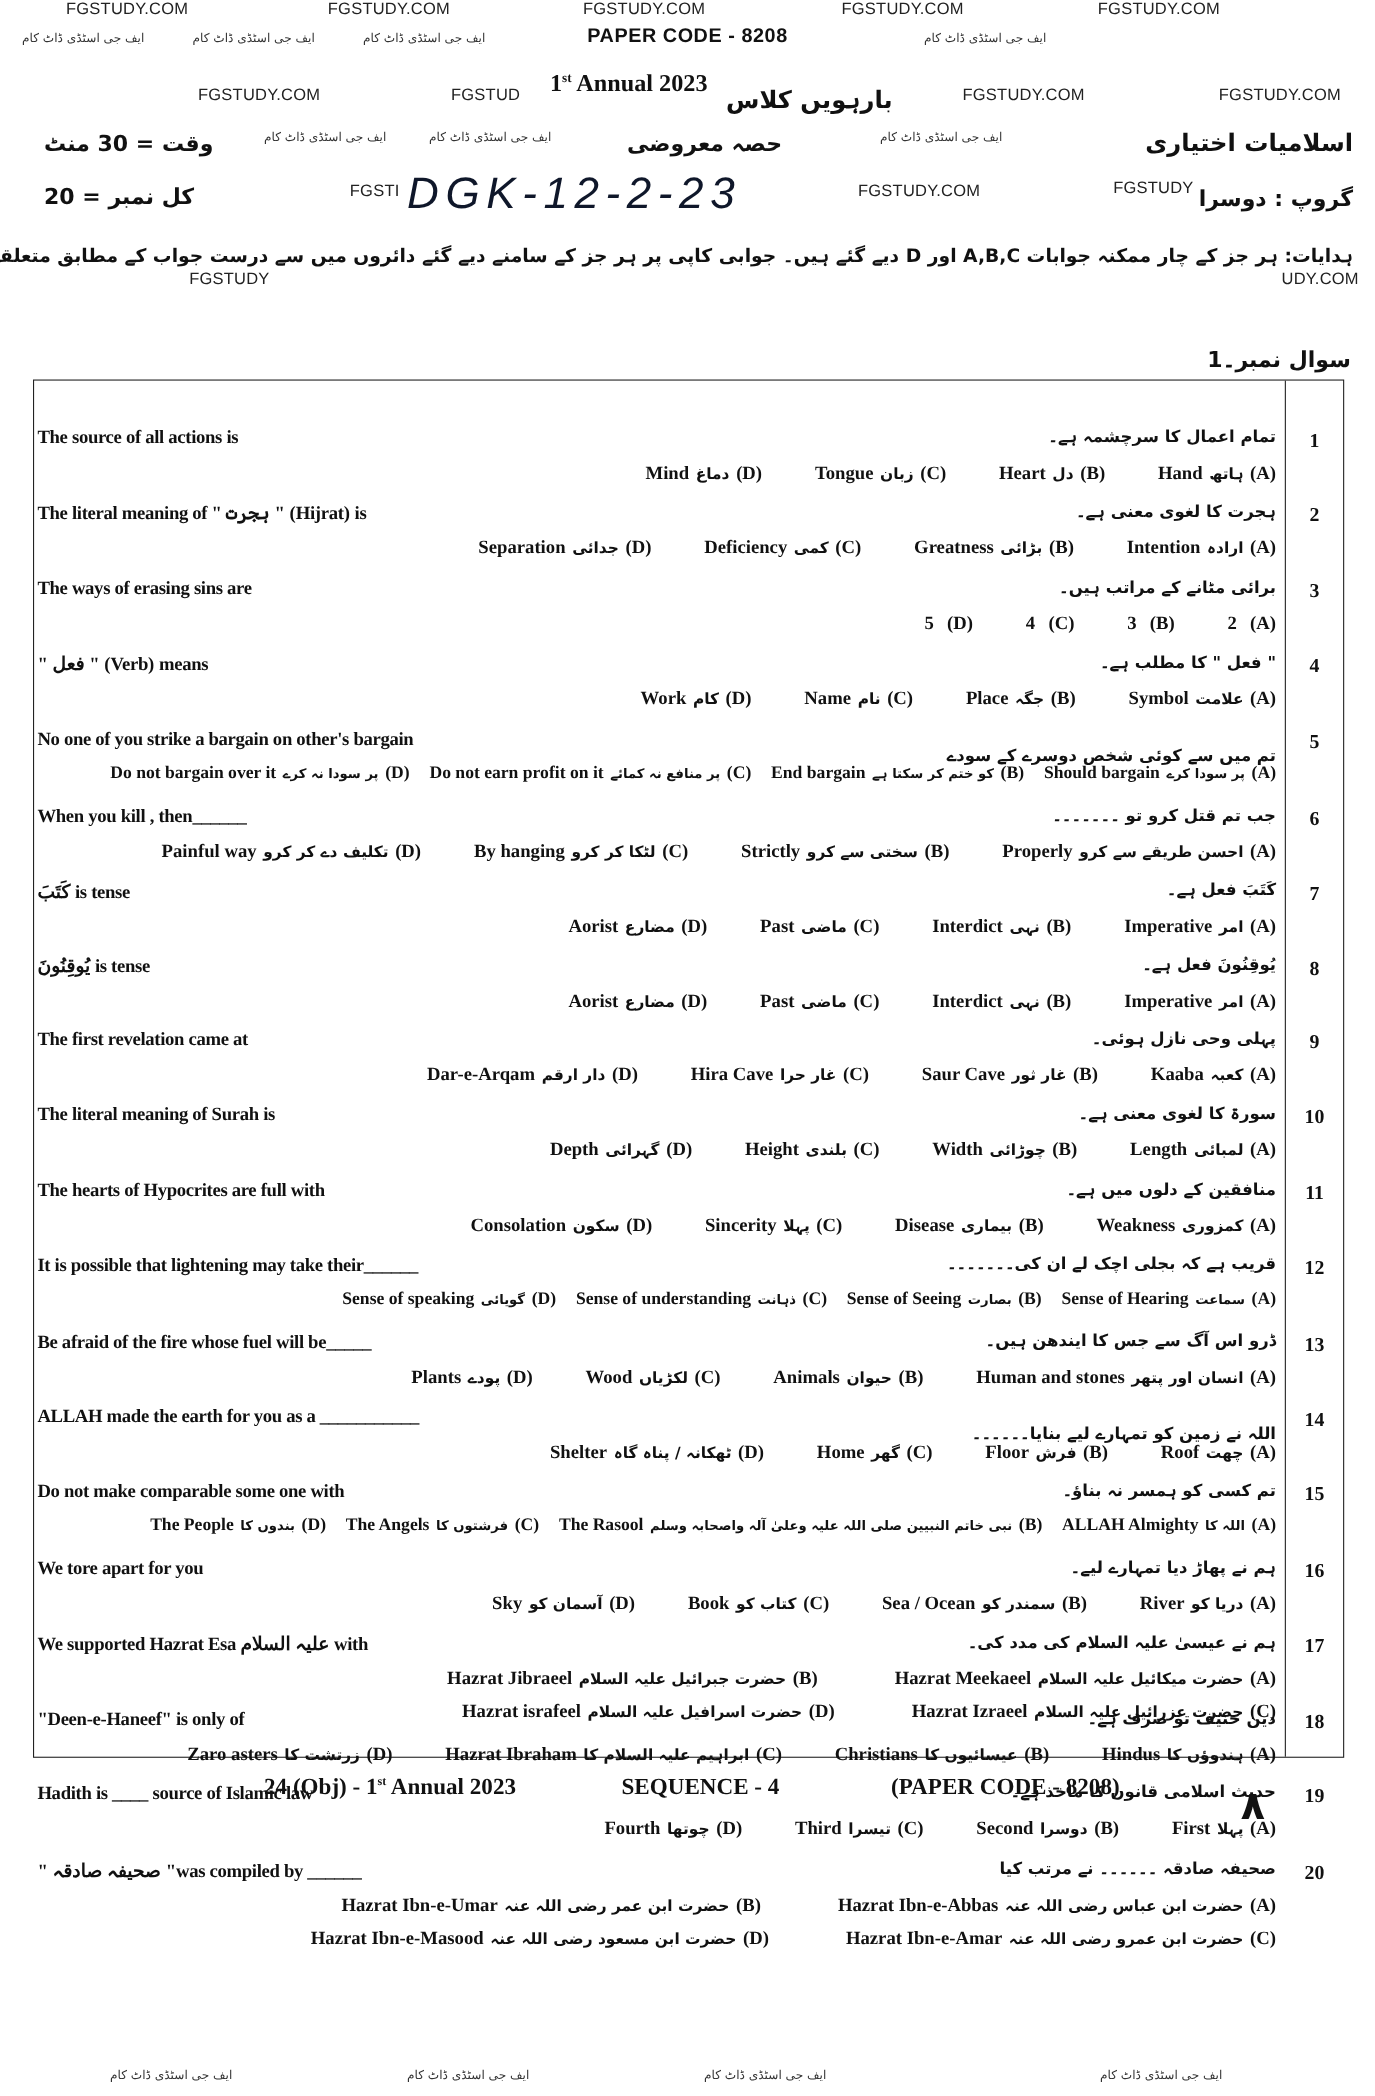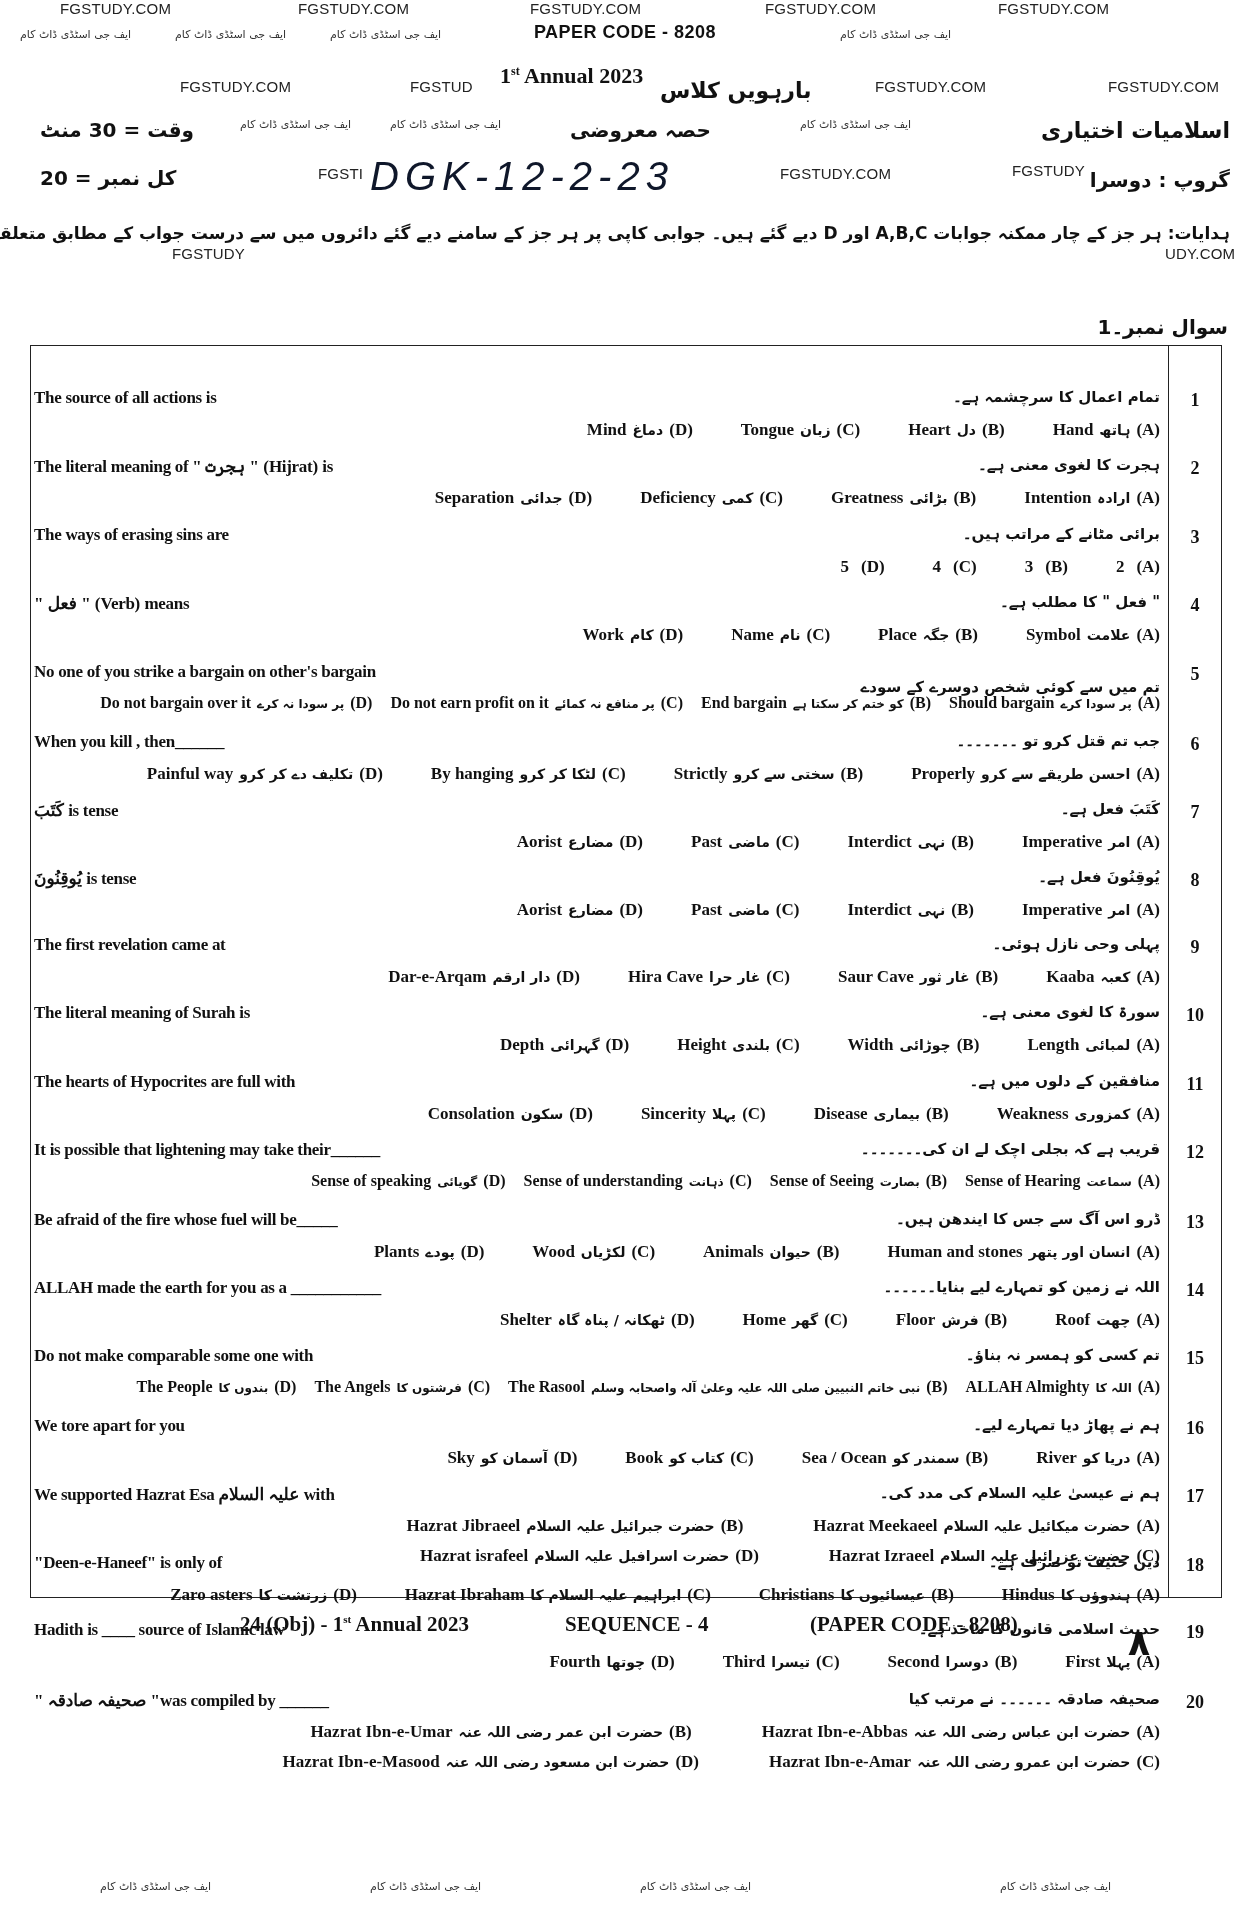--- a/index.html
+++ b/index.html
@@ -434,21 +434,21 @@
         </span>
         <span class="opt">
           <span class="opt-letter">(D)</span>
           <span class="opt-ur">پودے</span>
           <span class="opt-en">Plants</span>
         </span>
       </div>
     </div>
     <div class="q" style="top: 1278px; left: 30px; width: 1140px; height: 68px;">
       <span class="q-en" style="top:0">ALLAH made the earth for you as a ___________</span>
-      <span class="q-ur" style="top:0">اللہ نے زمین کو تمہارے لیے بنایا۔۔۔۔۔۔</span>
+      <span class="q-ur" style="top:16px">اللہ نے زمین کو تمہارے لیے بنایا۔۔۔۔۔۔</span>
       <span class="q-no" style="top:2px;right:-42px">14</span>
       <div class="opts" style="top: 32px;">
         <span class="opt">
           <span class="opt-letter">(A)</span>
           <span class="opt-ur">چھت</span>
           <span class="opt-en">Roof</span>
         </span>
         <span class="opt">
           <span class="opt-letter">(B)</span>
           <span class="opt-ur">فرش</span>

